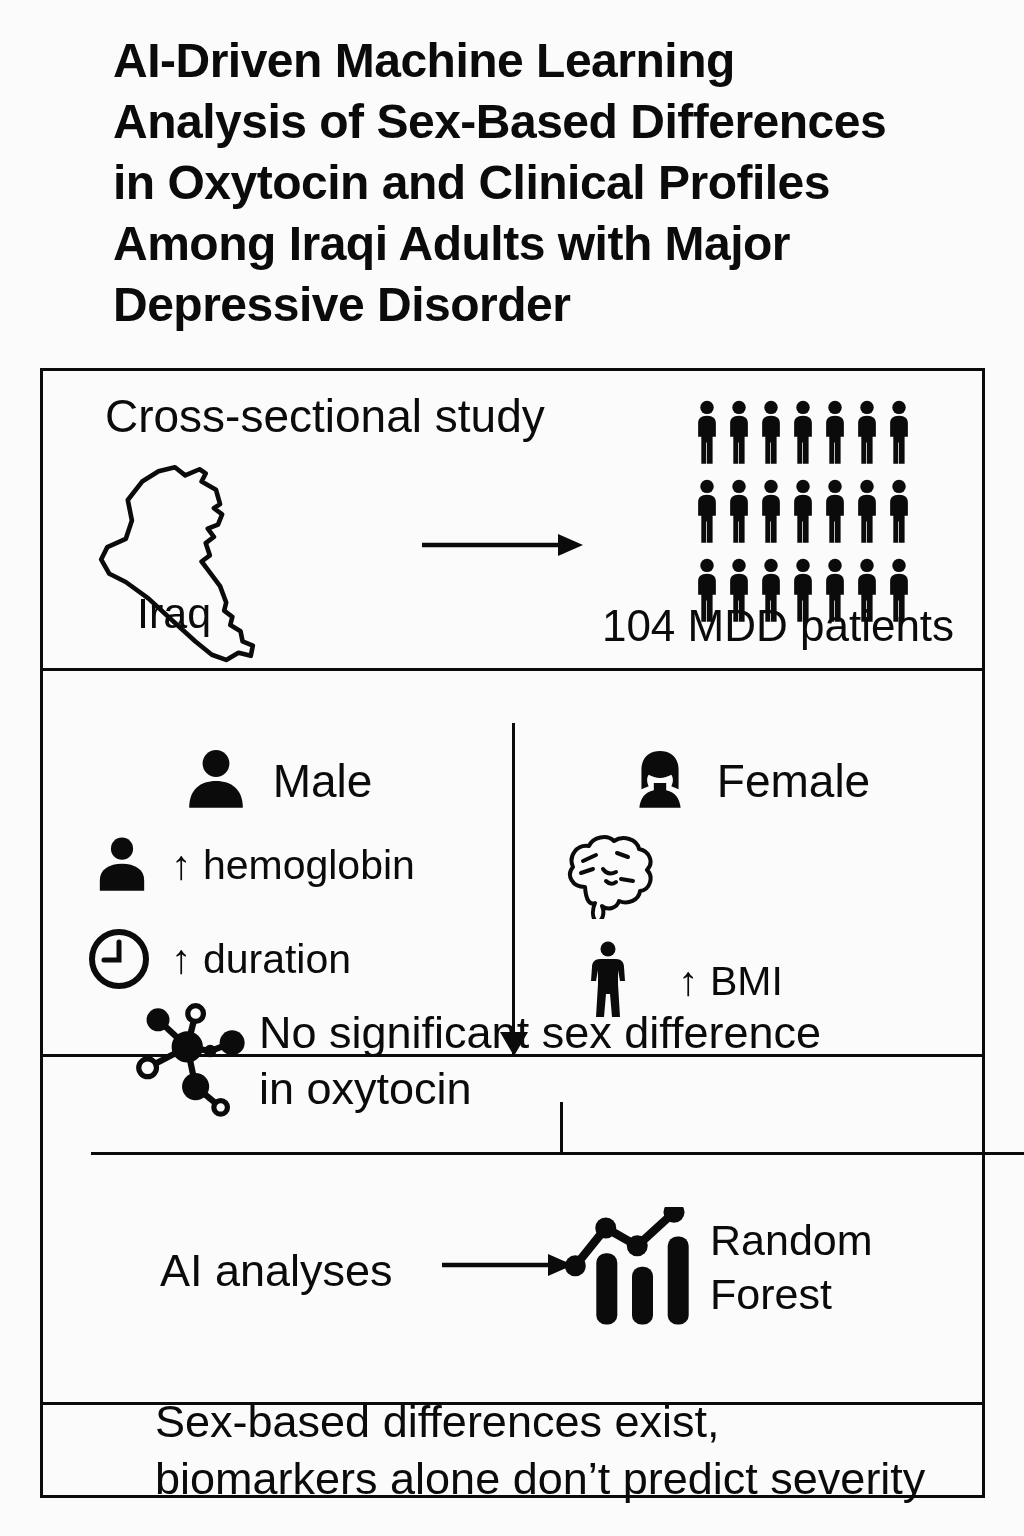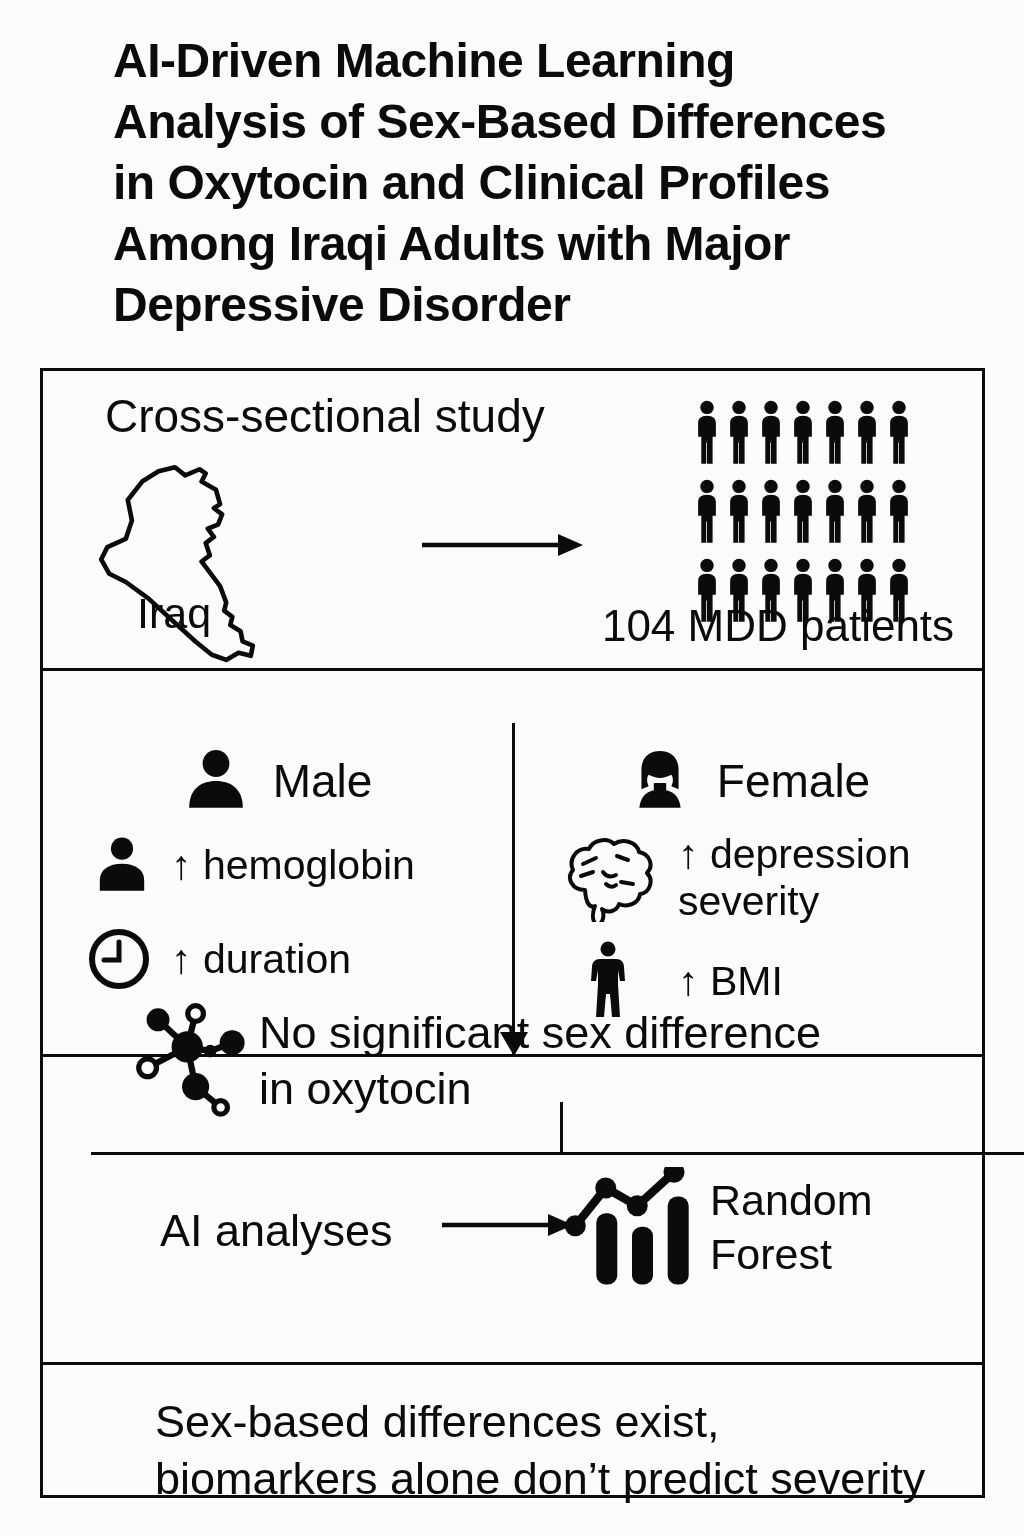--- a/index.html
+++ b/index.html
@@ -24,21 +24,21 @@
 
   
   .box{
     position:absolute;left:40px;top:368px;width:945px;height:1130px;
     border:3px solid #0b0b0b;box-sizing:border-box;background:#fbfbfb;
   }
   .sec{position:absolute;left:0;width:939px;box-sizing:border-box;border-bottom:3px solid #0b0b0b;}
   .s1{top:0;height:300px;}
   .s2{top:316px;height:334px;margin-top:36px;}
   .s3{top:610px;height:174px;margin-left:48px;}
-  .s4{top:776px;height:218px;}
+  .s4{top:816px;height:218px;}
   .s5{top:954px;height:170px;border-bottom:none;}
 
   
   .study-label{position:absolute;left:62px;top:18px;font-size:46px;}
   .iraq-map{position:absolute;left:52px;top:88px;}
   .iraq-label{position:absolute;left:94px;top:218px;font-size:43px;}
   .harrow{position:absolute;}
   .arrow-s1{left:377px;top:160px;}
   .patient-grid{
     position:absolute;left:650px;top:26px;width:224px;
@@ -259,22 +259,20 @@
           <span class="hd-txt">Female</span>
         </div>
 
         <div class="finding f-f1">
           <span class="icon-slot" style="width:105px">
             <svg width="98" height="88" viewBox="0 0 98 88">
               <path class="stroke" stroke-width="4" stroke-linejoin="round" d="M26 56 C13 56 7 44 14 36 C9 25 18 13 30 15 C34 6 48 3 55 10 C64 4 78 8 80 18 C91 20 95 32 88 39 C95 46 91 59 81 60 C80 69 69 74 60 70 C58 77 49 80 43 75 C46 82 44 89 38 92 C33 87 33 79 36 72 C31 74 27 70 26 56 Z"></path>
               <path class="stroke" stroke-width="4" stroke-linecap="round" d="M24 30 l13 -6 M22 42 l12 -4 M44 38 q5 7 13 3 M58 22 l11 4 M62 48 l12 2 M47 50 q5 5 10 1"></path>
             </svg>
           </span>
-          <span class="pre">↑ depression
-severity</span>
         </div>
 
         <div class="finding f-f2">
           <span class="icon-slot" style="width:105px">
             <svg width="46" height="80" viewBox="0 0 44 80">
               <circle class="ink" cx="22" cy="8" r="7.5"></circle>
               <path class="ink" d="M14 18 h16 c5 0 8 3 8 8 l1 14 h-5 l-2 -11 v14 l2 33 h-8 l-2 -23 h-4 l-2 23 h-8 l2 -33 v-14 l-2 11 h-5 l1 -14 c0-5 3-8 8-8 z"></path>
             </svg>
           </span>
           <span>↑ BMI</span>

